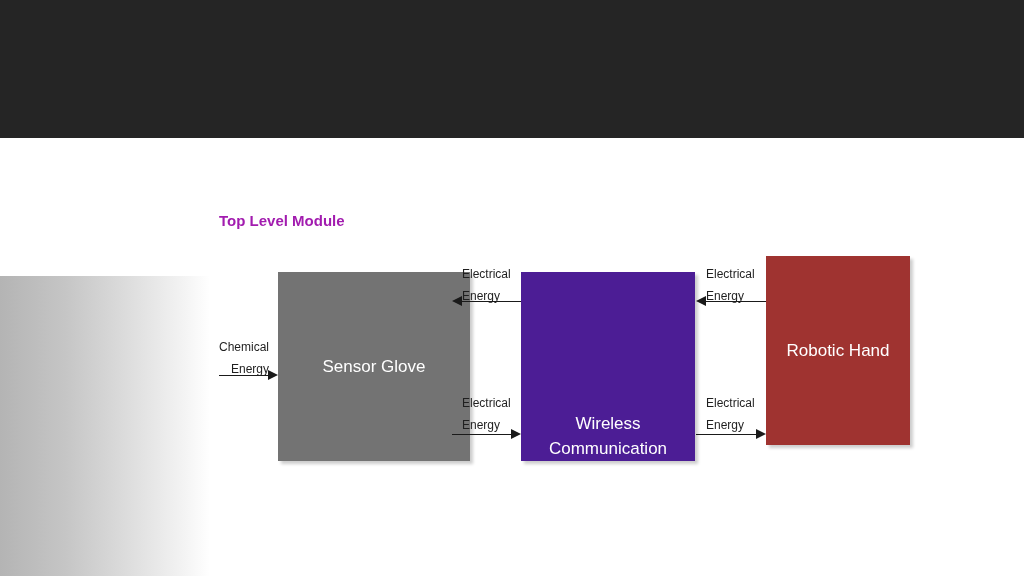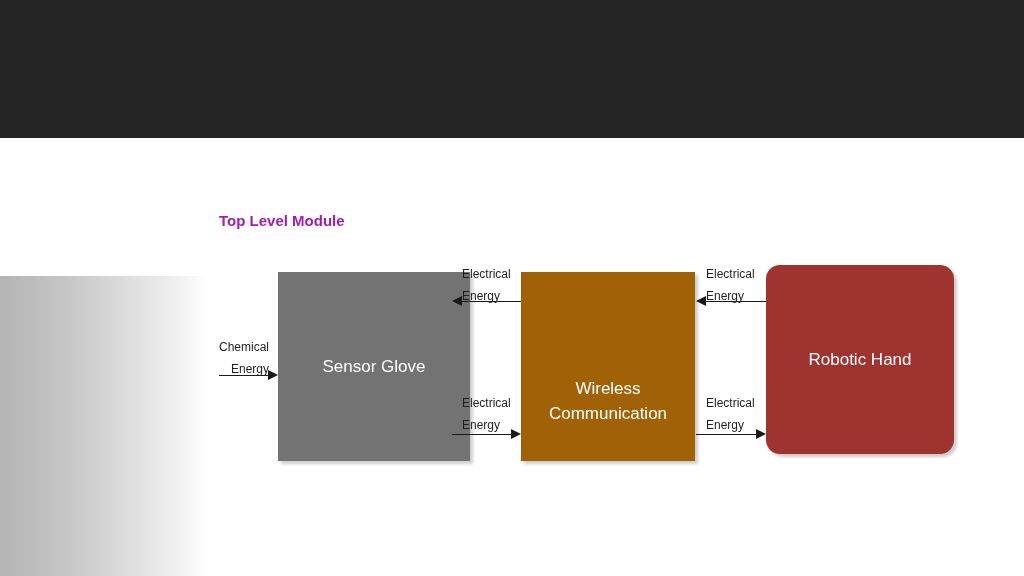--- a/index.html
+++ b/index.html
@@ -81,32 +81,31 @@
     top: 134px;
     width: 192px;
     height: 189px;
     background: #737373;
   }
   #block-wireless {
     left: 521px;
     top: 134px;
     width: 174px;
     height: 189px;
-    background: #a16207;
-    align-items: center;
+    background: #4c1d95;
+    align-items: flex-end;
     padding-top: 68px;
     box-sizing: border-box;
   }
   #block-robotic-hand {
     left: 766px;
-    top: 127px;
-    width: 188px;
+    top: 118px;
+    width: 144px;
     height: 189px;
     background: #9f3330;
-    border-radius: 14px;
   }
   
   .flow-label {
     position: absolute;
     font-size: 12px;
     line-height: 22px;
     color: #1f1f1f;
     white-space: pre-line;
   }
   #label-chemical-energy   { left: 219px; top: 198px; text-align: right; }

